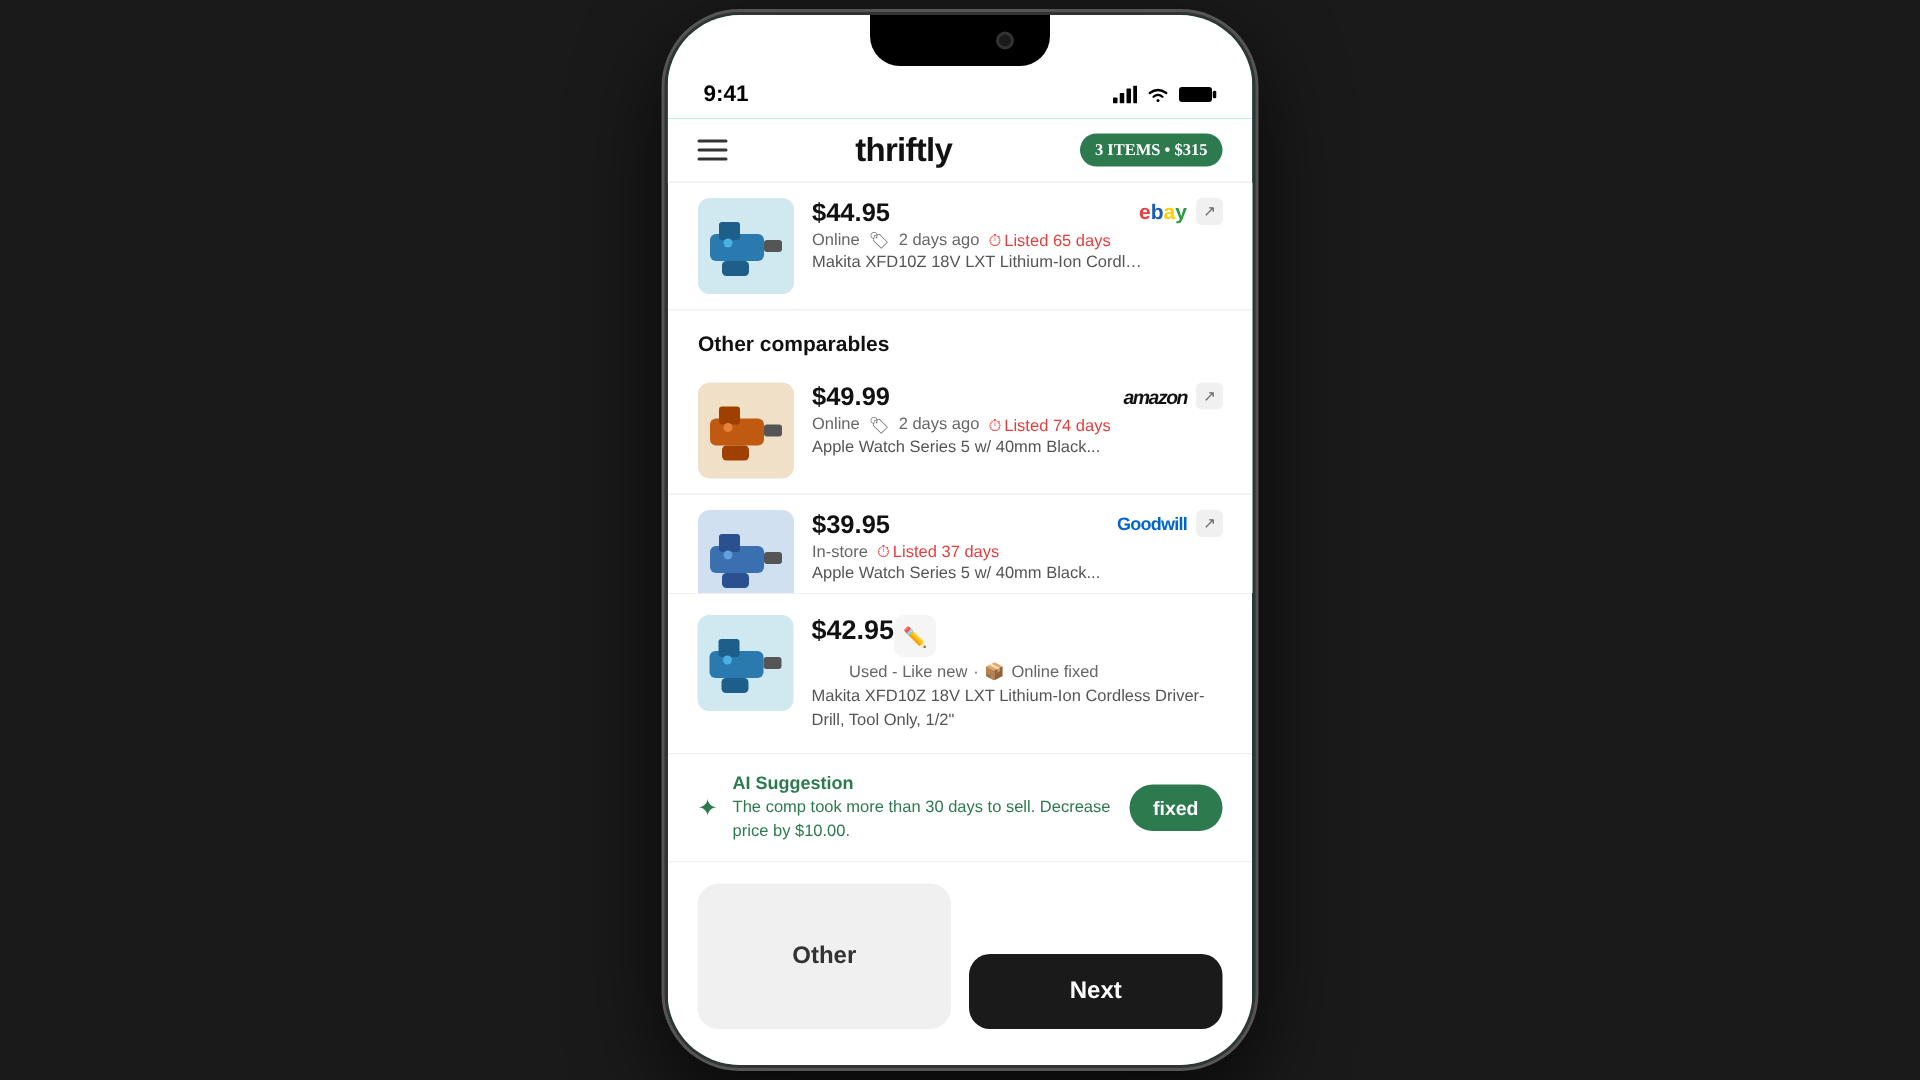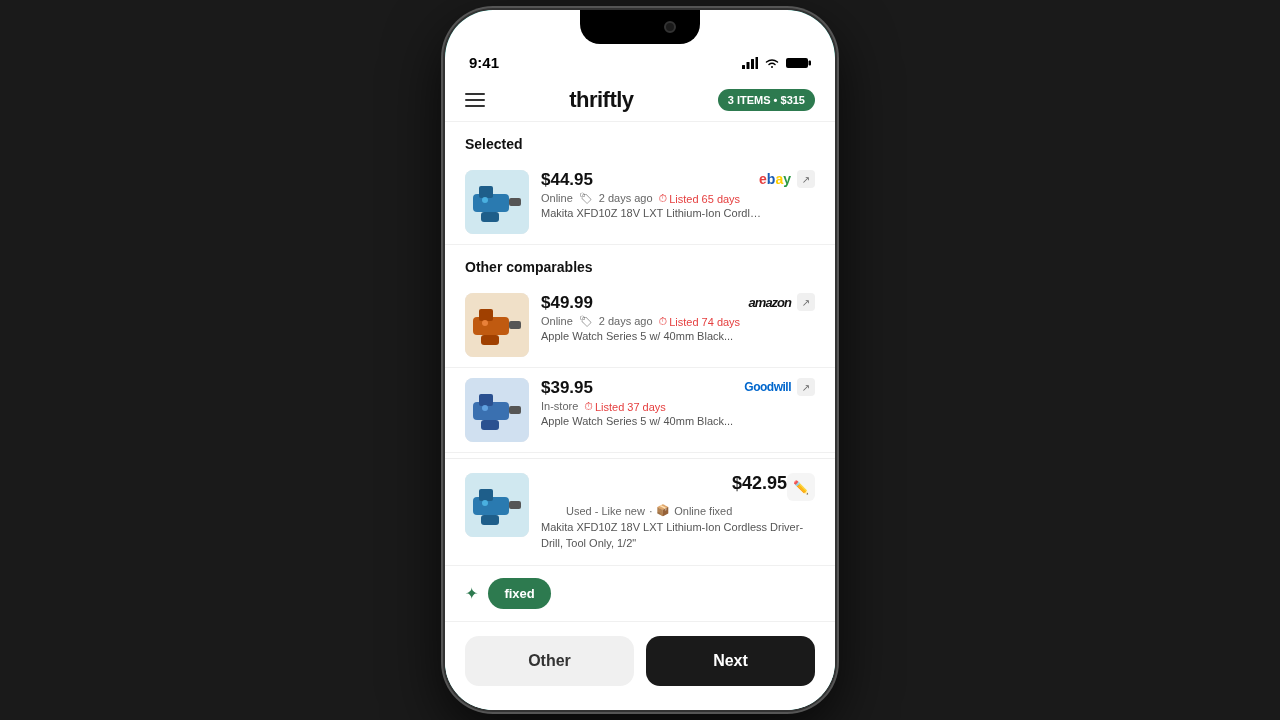--- a/index.html
+++ b/index.html
@@ -104,20 +104,21 @@
       color: #111;
       letter-spacing: -0.5px;
     }
     .cart-badge {
       background: #2d7a4f;
       color: #fff;
       font-size: 11px;
       font-weight: 600;
       padding: 5px 10px;
       border-radius: 20px;
+      font-family: Liberation Serif, serif;
     }
 
     
     .main-content {
       flex: 1;
       overflow-y: auto;
       background: #fff;
       padding-bottom: 0;
     }
 
@@ -215,21 +216,21 @@
       display: flex;
       gap: 12px;
       align-items: flex-start;
       border-bottom: 1px solid #f0f0f0;
     }
     .selected-item-info {
       flex: 1;
     }
     .selected-item-top {
       display: flex;
-      justify-content: flex-end;
+      justify-content: flex-start;
       align-items: flex-start;
       margin-bottom: 3px;
     }
     .selected-price {
       font-size: 18px;
       font-weight: 700;
       color: #111;
     }
     .edit-icon {
       width: 28px;
@@ -320,20 +321,21 @@
     .next-btn {
       flex: 1;
       background: #1a1a1a;
       color: #fff;
       font-size: 16px;
       font-weight: 600;
       padding: 16px;
       border-radius: 14px;
       border: none;
       cursor: pointer;
+      margin-top: 47px;
     }
 
     
     .retailer-area {
       display: flex;
       align-items: center;
       gap: 2px;
       flex-shrink: 0;
     }
 
@@ -400,21 +402,20 @@
         <div class="menu-line"></div>
         <div class="menu-line"></div>
         <div class="menu-line"></div>
       </div>
       <span class="app-logo">thriftly</span>
       <div class="cart-badge">3 ITEMS • $315</div>
     </div>
 
     <div class="main-content">
 
-      <div class="section-label">Selected</div>
 
       <div class="listing-card">
         <div class="listing-thumb">
           <svg viewBox="0 0 64 64" width="64" height="64">
             <rect width="64" height="64" fill="#d0e8f0"></rect>
             <rect x="8" y="24" width="36" height="18" rx="4" fill="#2a7ab0"></rect>
             <rect x="14" y="16" width="14" height="12" rx="2" fill="#1e5e8a"></rect>
             <rect x="44" y="28" width="12" height="8" rx="2" fill="#555"></rect>
             <rect x="16" y="42" width="18" height="10" rx="3" fill="#1e5e8a"></rect>
             <circle cx="20" cy="30" r="3" fill="#4ab0e0"></circle>
@@ -537,20 +538,24 @@
             <span>·</span>
             <span>📦</span>
             <span>Online fixed</span>
           </div>
           <div class="selected-desc">Makita XFD10Z 18V LXT Lithium-Ion Cordless Driver-Drill, Tool Only, 1/2"</div>
         </div>
       </div>
 
       <div class="ai-suggestion">
         <div class="ai-icon">✦</div>
+        <div class="ai-text">
+          <div class="ai-title">AI Suggestion</div>
+          <div class="ai-desc">The comp took more than 30 days to sell. Decrease price by $10.00.</div>
+        </div>
         <button class="accept-btn">fixed</button>
       </div>
 
       <div class="bottom-buttons">
         <button class="skip-btn">Other</button>
         <button class="next-btn">Next</button>
       </div>
 
     </div>
   </div>

